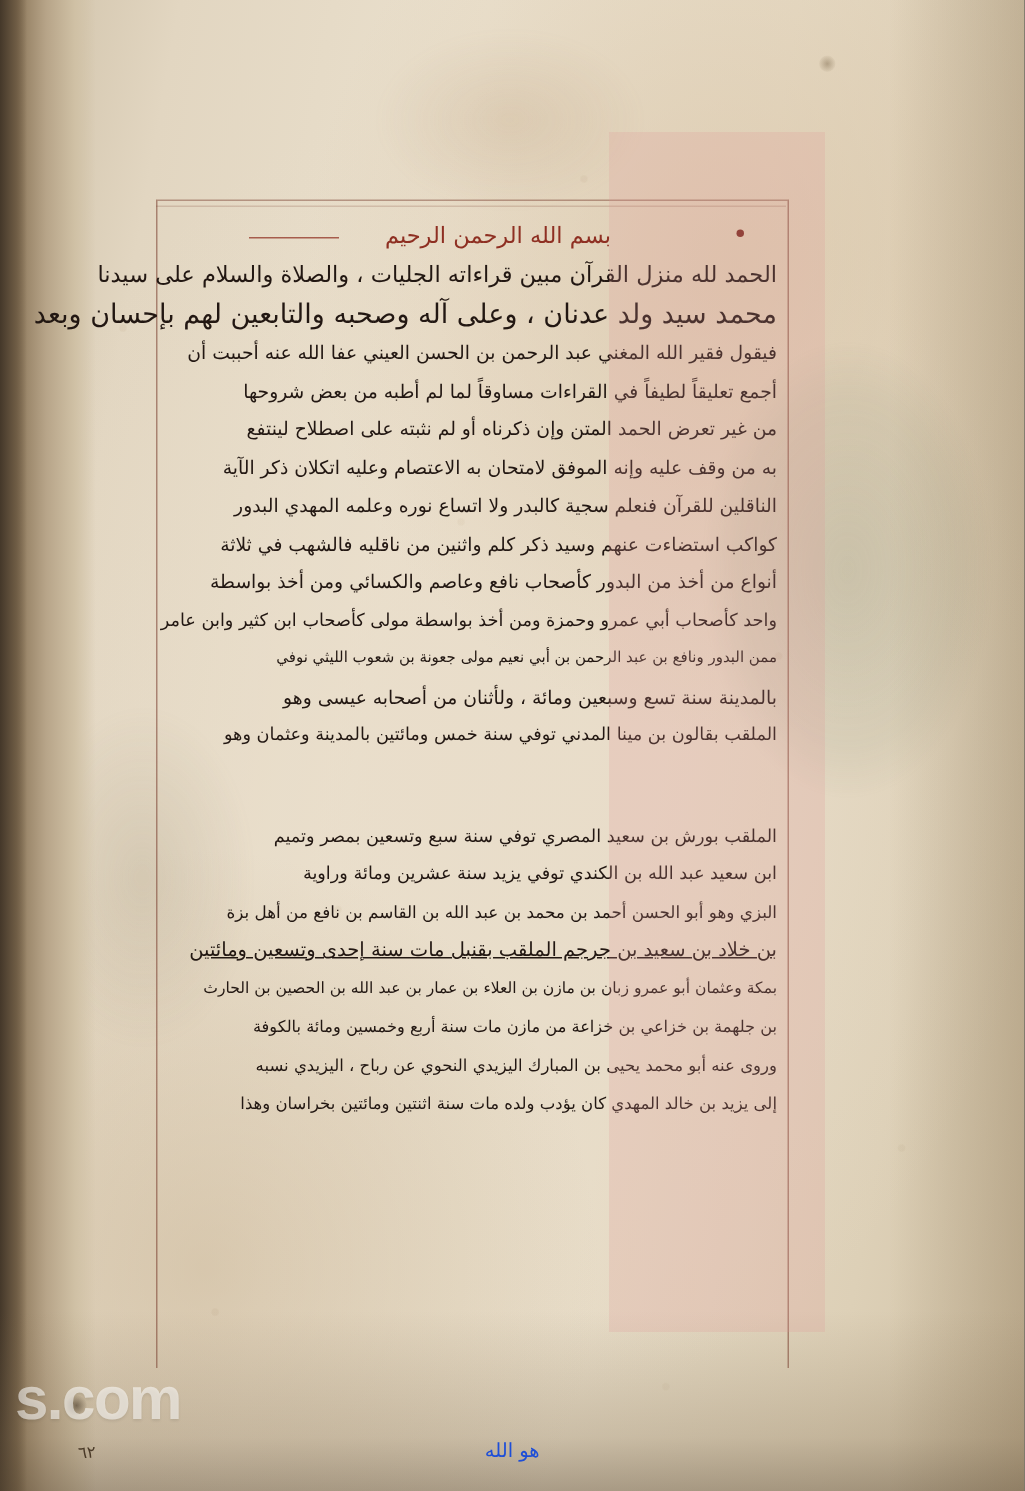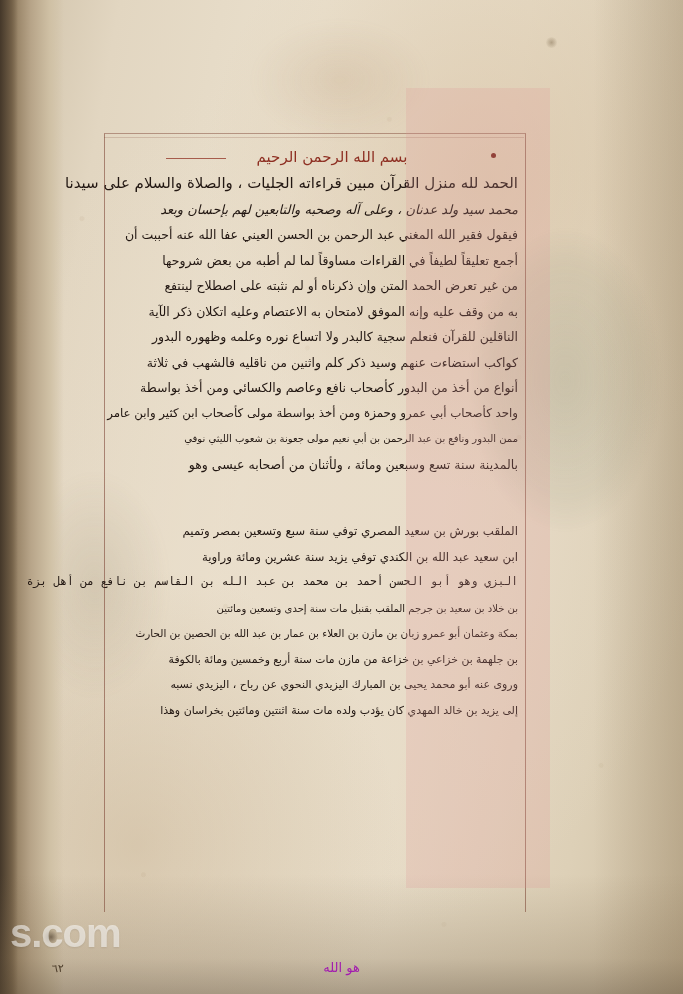--- a/index.html
+++ b/index.html
@@ -187,21 +187,21 @@
   }
 
   
   .catchword {
     position: absolute;
     left: 0; right: 0;
     top: 960px;
     text-align: center;
     direction: rtl;
     font-size: 13px;
-    color: #a21caf;
+    color: #1d4ed8;
   }
   .folio-num {
     position: absolute;
     left: 52px; top: 962px;
     font-size: 11px;
     color: #4a3a28;
     transform: rotate(-4deg);
   }
   .corner-hole {
     position: absolute;
@@ -229,35 +229,36 @@
   <div class="frame"></div>
   <div class="frame-top-extra"></div>
 
   <div class="basmala-rule"></div>
   <div class="basmala-dot"></div>
 
   <div class="textblock">
     <div class="basmala">بسم الله الرحمن الرحيم</div>
 
     <div class="line" style="font-size:15px;">الحمد لله منزل القرآن مبين قراءاته الجليات ، والصلاة والسلام على سيدنا</div>
-    <div class="line" style="font-size:13px;font-style:italic;">محمد سيد ولد عدنان ، وعلى آله وصحبه والتابعين لهم بإحسان وبعد</div>
+    <div class="line" style="font-size:18px;">محمد سيد ولد عدنان ، وعلى آله وصحبه والتابعين لهم بإحسان وبعد</div>
     <div class="line">فيقول فقير الله المغني عبد الرحمن بن الحسن العيني عفا الله عنه أحببت أن</div>
     <div class="line">أجمع تعليقاً لطيفاً في القراءات مساوقاً لما لم أطبه من بعض شروحها</div>
     <div class="line">من غير تعرض الحمد المتن وإن ذكرناه أو لم نثبته على اصطلاح لينتفع</div>
     <div class="line">به من وقف عليه وإنه الموفق لامتحان به الاعتصام وعليه اتكلان ذكر الآية</div>
-    <div class="line">الناقلين للقرآن فنعلم سجية كالبدر ولا اتساع نوره وعلمه وظهوره البدور</div>
+    <div class="line">الناقلين للقرآن فنعلم سجية كالبدر ولا اتساع نوره وعلمه المهدي البدور</div>
     <div class="line">كواكب استضاءت عنهم وسيد ذكر كلم واثنين من ناقليه فالشهب في ثلاثة</div>
     <div class="line">أنواع من أخذ من البدور كأصحاب نافع وعاصم والكسائي ومن أخذ بواسطة</div>
     <div class="line" style="font-size:11.8px;">واحد كأصحاب أبي عمرو وحمزة ومن أخذ بواسطة مولى كأصحاب ابن كثير وابن عامر</div>
     <div class="line" style="font-size:10px;">ممن البدور ونافع بن عبد الرحمن بن أبي نعيم مولى جعونة بن شعوب الليثي نوفي</div>
     <div class="line">بالمدينة سنة تسع وسبعين ومائة ، ولأثنان من أصحابه عيسى وهو</div>
+    <div class="line" style="font-size:11.8px;">الملقب بقالون بن مينا المدني توفي سنة خمس ومائتين بالمدينة وعثمان وهو</div>
     <div class="line" style="font-size:11.8px;margin-top:42px;">الملقب بورش بن سعيد المصري توفي سنة سبع وتسعين بمصر وتميم</div>
     <div class="line" style="font-size:11.8px;">ابن سعيد عبد الله بن الكندي توفي يزيد سنة عشرين ومائة وراوية</div>
-    <div class="line" style="font-size:11.2px;font-family:Liberation Mono, monospace;">البزي وهو أبو الحسن أحمد بن محمد بن عبد الله بن القاسم بن نافع من أهل بزة</div>
-    <div class="line" style="font-size:10px;">بن خلاد بن سعيد بن جرجم الملقب بقنبل مات سنة إحدى وتسعين ومائتين</div>
+    <div class="line" style="font-size:11.2px;">البزي وهو أبو الحسن أحمد بن محمد بن عبد الله بن القاسم بن نافع من أهل بزة</div>
+    <div class="line" style="font-size:13px;text-decoration:underline;">بن خلاد بن سعيد بن جرجم الملقب بقنبل مات سنة إحدى وتسعين ومائتين</div>
     <div class="line" style="font-size:10.4px;">بمكة وعثمان أبو عمرو زبان بن مازن بن العلاء بن عمار بن عبد الله بن الحصين بن الحارث</div>
     <div class="line" style="font-size:10.8px;">بن جلهمة بن خزاعي بن خزاعة من مازن مات سنة أربع وخمسين ومائة بالكوفة</div>
     <div class="line" style="font-size:11px;">وروى عنه أبو محمد يحيى بن المبارك اليزيدي النحوي عن رباح ، اليزيدي نسبه</div>
     <div class="line" style="font-size:11px;">إلى يزيد بن خالد المهدي كان يؤدب ولده مات سنة اثنتين ومائتين بخراسان وهذا</div>
   </div>
 
   <div class="right-shade"></div>
   <div class="bottom-shade"></div>
 
   <div class="catchword">هو الله</div>

